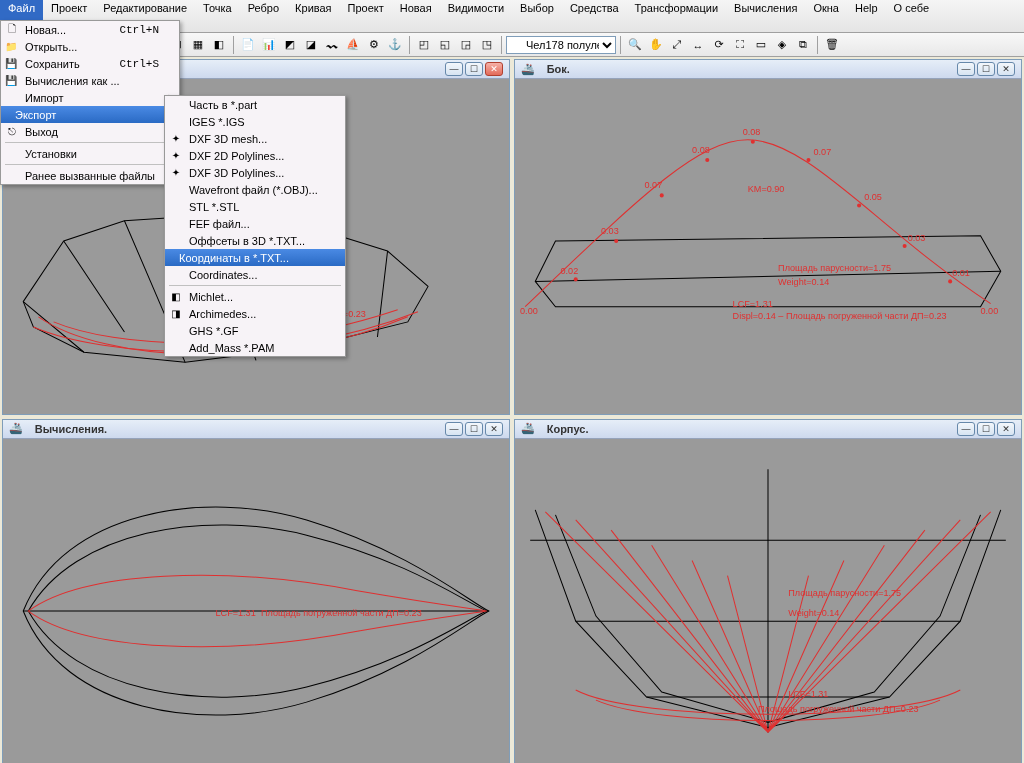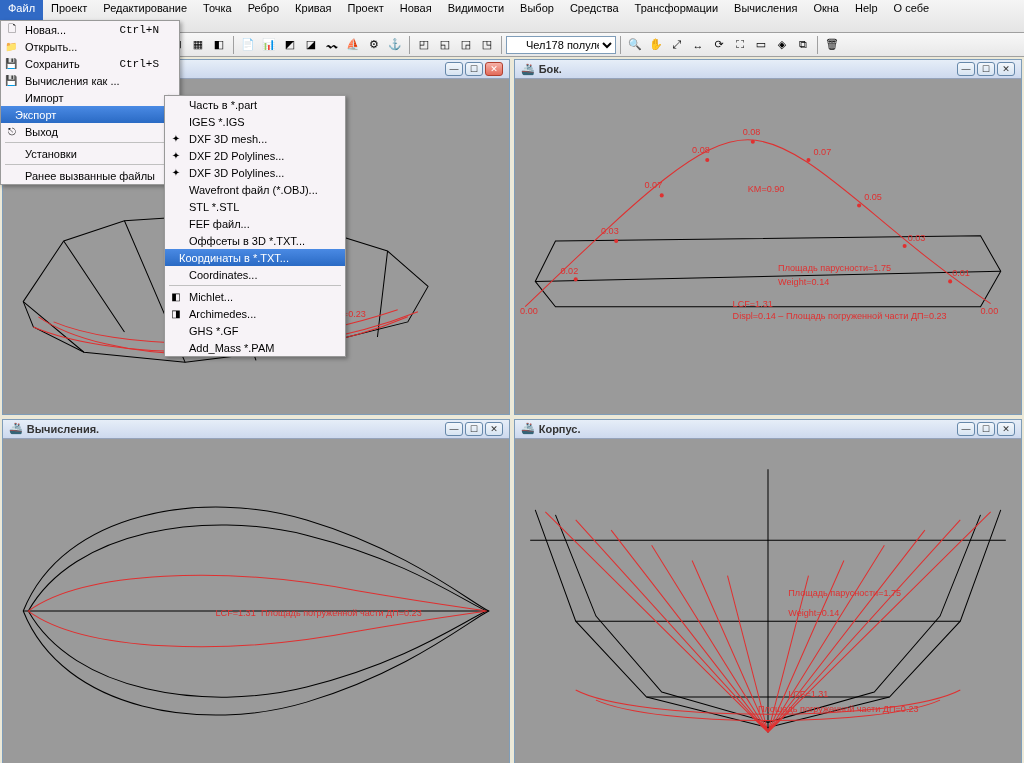--- a/index.html
+++ b/index.html
@@ -10,21 +10,21 @@
 .menubar .mitem.active { background: #316ac5; color: #fff; }
 
 .toolbar { display: flex; align-items: center; background: linear-gradient(#f8f8f8,#e8e8e8); border-bottom: 1px solid #a0a0a0; height: 24px; padding: 0 4px; gap: 1px; }
 .tbtn { width: 20px; height: 20px; border: 1px solid transparent; display: inline-flex; align-items: center; justify-content: center; font-size: 11px; cursor: default; }
 .tsep { width: 1px; height: 18px; background: #a0a0a0; margin: 0 3px; }
 .tcombo { height: 18px; font-size: 11px; border: 1px solid #7f9db9; background: #fff; padding-left: 15px; }
 
 .workspace { display: grid; grid-template-columns: 1fr 1fr; grid-template-rows: 1fr 1fr; height: 719px; gap: 4px; padding: 2px; background: #ece9d8; }
 .viewport { background: #9a9a9a; border: 1px solid #7f9db9; display: flex; flex-direction: column; position: relative; overflow: hidden; }
 .vp-title { background: linear-gradient(180deg,#e6eef8,#cdd9ee); border-bottom: 1px solid #95a3bb; padding: 2px 6px; display: flex; align-items: center; height: 20px; }
-.vp-title-text { font-weight: bold; color: #333; margin-left: 4px; }
+.vp-title-text { font-weight: bold; color: #333; margin-left: 12px; }
 .vp-title .spacer { flex: 1; }
 .wbtn { width: 18px; height: 14px; margin-left: 2px; border: 1px solid #6688aa; border-radius: 3px; background: linear-gradient(#f3f7fb,#d7e4f2); font-size: 9px; display: inline-flex; align-items: center; justify-content: center; color: #333; }
 .wbtn.close { background: linear-gradient(#f6b1a7,#e26a5a); color: #fff; border-color: #b04030; }
 .canvas { flex: 1; position: relative; background: #9a9a9a; }
 
 .dropdown { position: absolute; background: #f7f3f7; border: 1px solid #999; box-shadow: 2px 2px 4px rgba(0,0,0,0.3); z-index: 100; font-size: 11px; }
 .dd-item { display: flex; align-items: center; padding: 2px 20px 2px 24px; cursor: default; position: relative; min-height: 17px; white-space: nowrap; }
 .dd-item .hotkey { margin-left: auto; padding-left: 24px; font-family: Liberation Mono, monospace; }
 .dd-item .arrow-sub { position: absolute; right: 4px; font-size: 8px; }
 .dd-item.highlight { background: linear-gradient(#4a8ae4,#2a6ac4); color: #fff; padding-left: 14px; }

